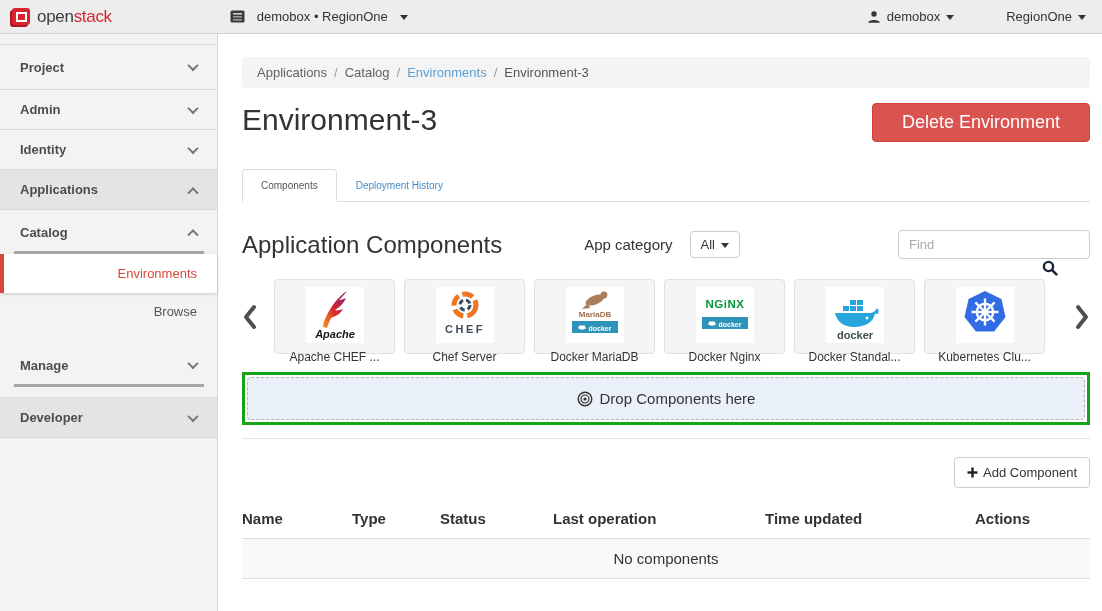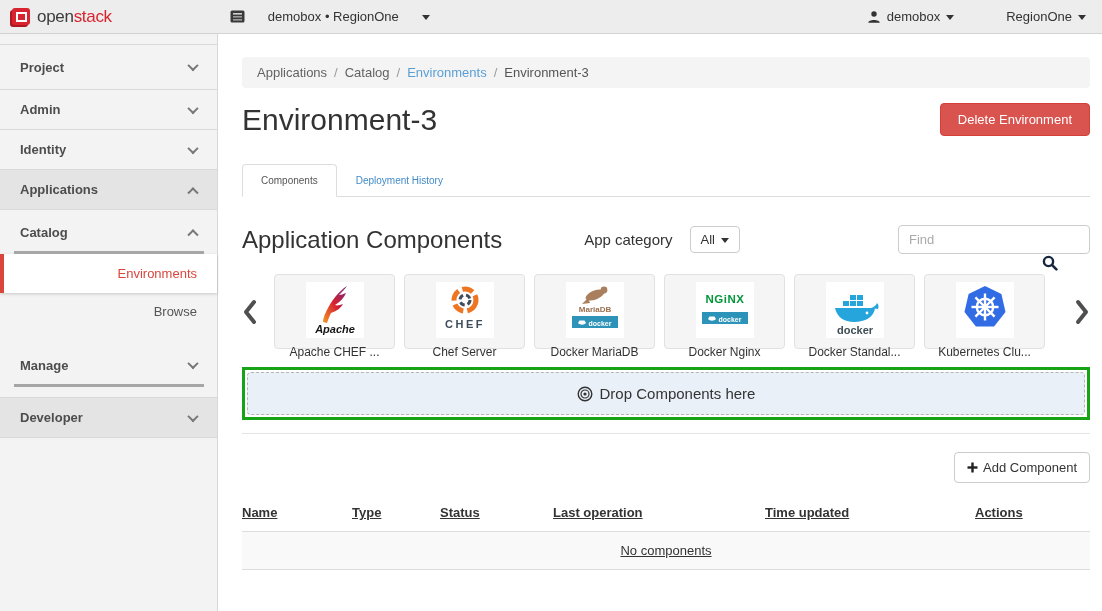--- a/index.html
+++ b/index.html
@@ -20,21 +20,21 @@
     width:18px; height:17px; background:#d8242f; border-radius:3px; position:relative;
     box-shadow:-2px 2px 0 #b01722;
   }
   .logo-cube:after {
     content:""; position:absolute; left:4px; top:4px; width:7px; height:6px;
     border:2px solid #fff; background:transparent;
   }
   .logo-text { font-size:17px; letter-spacing:-0.3px;text-align:right; }
   .logo-open { color:#3c3c3c; }
   .logo-stack { color:#d8242f; }
-  .switcher { margin-left:118px; display:flex; align-items:center; gap:23px; font-size:13px; color:#333; cursor:pointer; }
+  .switcher { margin-left:118px; display:flex; align-items:center; gap:12px; font-size:13px; color:#333; cursor:pointer; }
   .top-right { margin-left:auto; display:flex; align-items:center; }
   .user-menu { display:flex; align-items:center; gap:6px; font-size:13px; cursor:pointer; }
   .region-menu { display:flex; align-items:center; gap:6px; font-size:13px; margin-left:52px; margin-right:16px; cursor:pointer; }
   .caret {
     display:inline-block; width:0; height:0; margin-top:1px;
     border-left:4px solid transparent; border-right:4px solid transparent;
     border-top:5px solid #333;
   }
 
   
@@ -86,22 +86,22 @@
     display:flex; gap:7px; align-items:center;
   }
   .breadcrumb .sep { color:#9a9a9a; }
   .bc-link { color:#5a9fd4; cursor:pointer; }
   .bc-item { color:#636363; }
   .bc-last { color:#555; }
 
   .page-head { display:flex; align-items:flex-start; justify-content:space-between; margin-top:15px; }
   .page-title { font-size:30px; font-weight:normal; color:#333; margin:0; line-height:34px; }
   .btn-danger {
-    background:#d9534f; border:1px solid #d43f3a; color:#fff; font-size:13px;
-    padding:8px 17px; border-radius:4px; cursor:pointer; font-family:inherit;
+    background:#d9534f; border:1px solid #d43f3a; color:#fff; font-size:18px;
+    padding:8px 29px; border-radius:4px; cursor:pointer; font-family:inherit;
   }
 
   .tabs { margin-top:27px; border-bottom:1px solid #ddd; display:flex; padding-left:0; }
   .tab {
     font-size:10px; padding:10px 18px; cursor:pointer; margin-bottom:-1px;
   }
   .tab-active {
     color:#555; background:#fff; border:1px solid #ddd; border-bottom:1px solid #fff;
     border-radius:4px 4px 0 0;
   }
@@ -142,21 +142,21 @@
   .dropzone-text { font-size:15px; color:#333; }
 
   .hr { border:0; border-top:1px solid #e5e5e5; margin:13px 0 0 0; }
   .add-row { display:flex; justify-content:flex-end; margin-top:18px; }
   .btn-default {
     background:#fff; border:1px solid #ccc; border-radius:4px; color:#333;
     font-size:13px; padding:7px 12px; cursor:pointer; font-family:inherit;
     display:flex; align-items:center; gap:5px;
   }
 
-  table.comp { width:100%; border-collapse:collapse; margin-top:13px; font-size:13px;text-decoration:underline; }
+  table.comp { width:100%; border-collapse:collapse; margin-top:13px; font-size:15px; }
   table.comp th {
     text-align:left; font-weight:bold; color:#333; padding:9px 0 11px 0;
     border-bottom:1px solid #ddd;
   }
   table.comp td.empty {
     text-align:center; color:#333; padding:11px 0; background:#f9f9f9;
     border-bottom:1px solid #ddd;
   }
 </style>
 </head>

